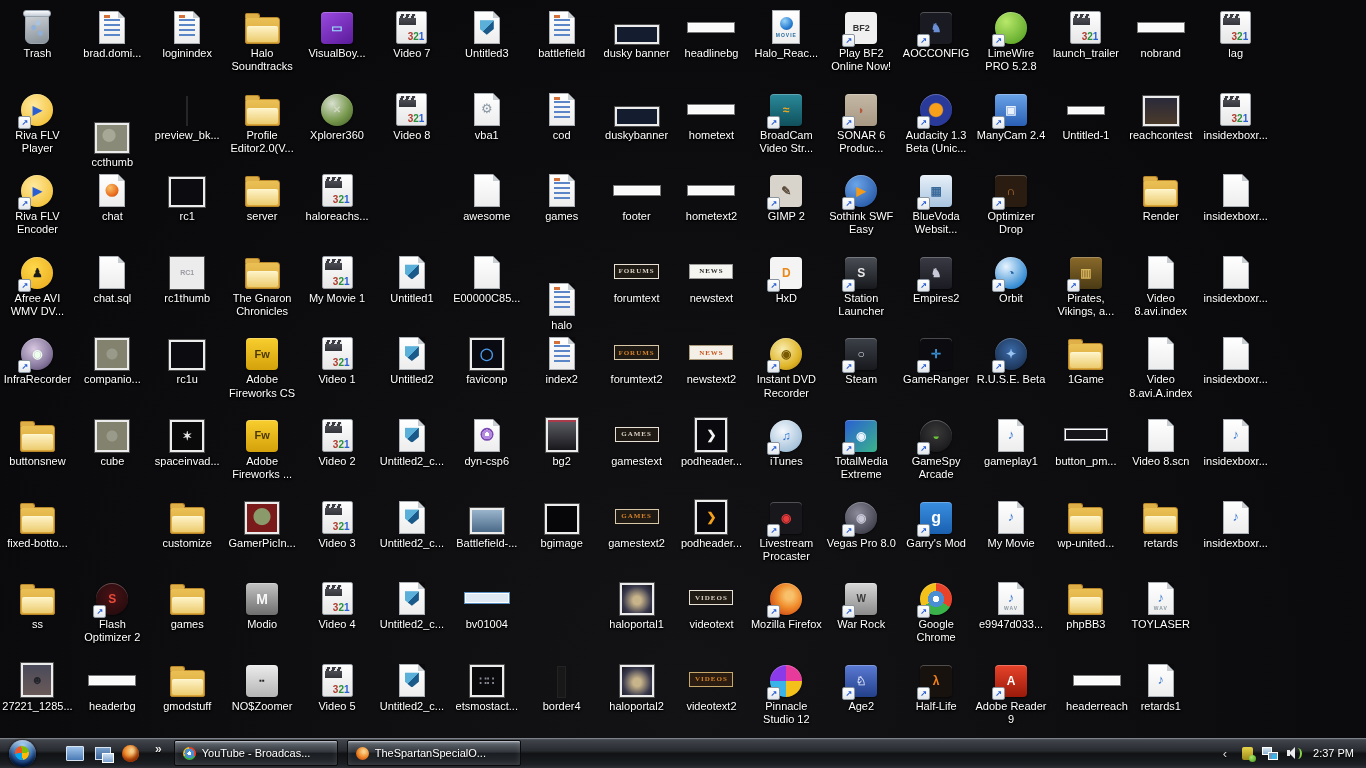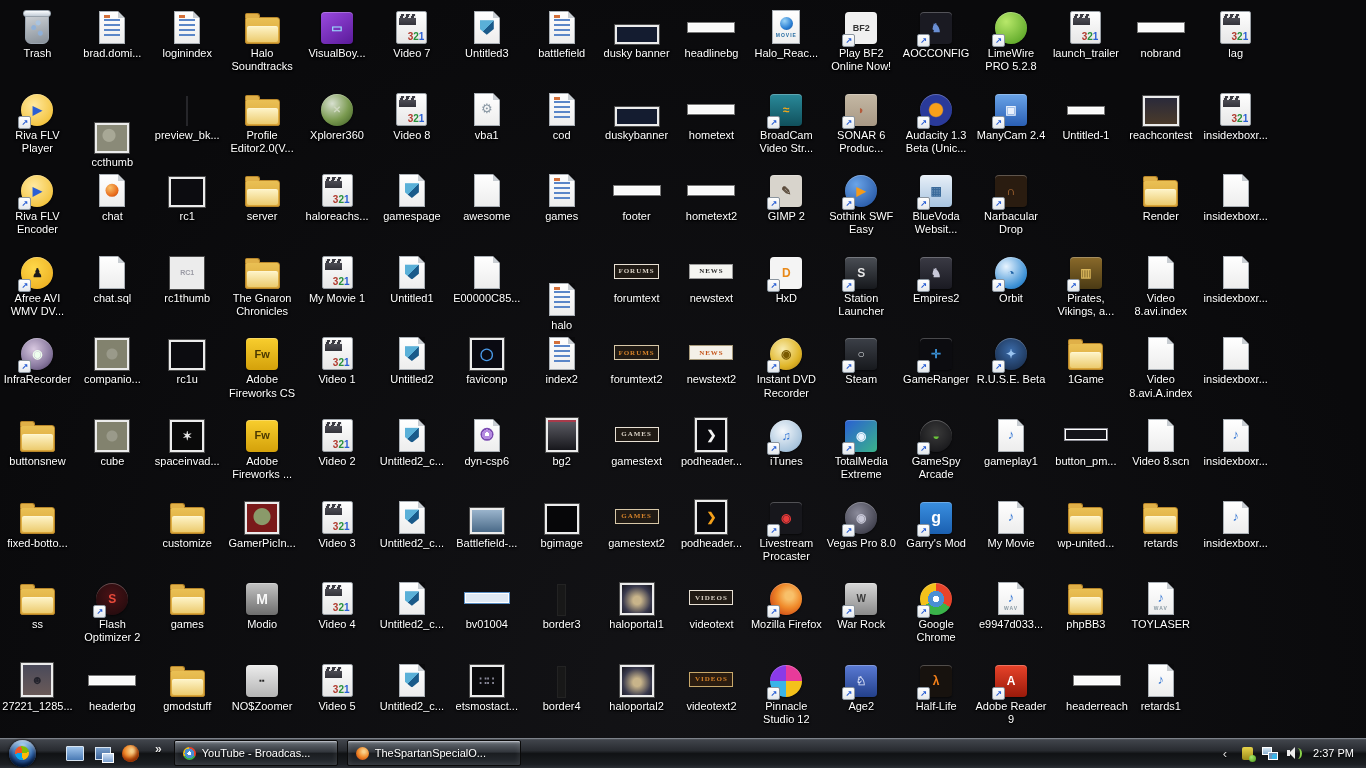--- a/index.html
+++ b/index.html
@@ -430,28 +430,20 @@
       </div>
       <div class="cell" style="grid-area: 3 / 5;">
         <div class="icn">
           <div class="ig ig-m321">
             <div class="clap"></div>
             <div class="d321"><span class="d3">3</span><span class="d2">2</span><span class="d1">1</span></div>
           </div>
         </div>
         <div class="lbl">haloreachs...</div>
       </div>
-      <div class="cell" style="grid-area: 3 / 6;">
-        <div class="icn">
-          <div class="ig ig-shielddoc igdoc">
-            <div class="shield"></div>
-          </div>
-        </div>
-        <div class="lbl">gamespage</div>
-      </div>
       <div class="cell" style="grid-area: 3 / 7;">
         <div class="icn">
           <div class="ig ig-doc igdoc"></div>
         </div>
         <div class="lbl">awesome</div>
       </div>
       <div class="cell" style="grid-area: 3 / 8;">
         <div class="icn">
           <div class="ig ig-doclines igdoc">
             <div class="ln"></div>
@@ -498,21 +490,21 @@
         </div>
         <div class="lbl">BlueVoda Websit...</div>
       </div>
       <div class="cell" style="grid-area: 3 / 14;">
         <div class="icn">
           <div class="ig ig-tile" style="background: rgb(42, 28, 16);">
             <span class="gg" style="color: rgb(200, 122, 58); font-size: 12px;">∩</span>
             <span class="sc">↗</span>
           </div>
         </div>
-        <div class="lbl">Narbacular Drop</div>
+        <div class="lbl">Optimizer Drop</div>
       </div>
       <div class="cell" style="grid-area: 3 / 16;">
         <div class="icn">
           <div class="ig ig-folder"></div>
         </div>
         <div class="lbl">Render</div>
       </div>
       <div class="cell" style="grid-area: 3 / 17;">
         <div class="icn">
           <div class="ig ig-doc igdoc"></div>
@@ -1076,26 +1068,20 @@
             <div class="shield"></div>
           </div>
         </div>
         <div class="lbl">Untitled2_c...</div>
       </div>
       <div class="cell" style="grid-area: 8 / 7;">
         <div class="icn">
           <div class="ig ig-strip" style="background: rgb(223, 233, 244); width: 42px; height: 8px; box-shadow: rgb(90, 143, 196) 0px 0px 0px 1px;"></div>
         </div>
         <div class="lbl">bv01004</div>
-      </div>
-      <div class="cell" style="grid-area: 8 / 8;">
-        <div class="icn">
-          <div class="ig ig-bar"></div>
-        </div>
-        <div class="lbl">border3</div>
       </div>
       <div class="cell" style="grid-area: 8 / 9;">
         <div class="icn">
           <div class="ig ig-thumb" style="background: radial-gradient(circle at 50% 55%, rgb(200, 180, 138) 4px, rgb(58, 58, 78) 14px, rgb(22, 22, 30)); width: 30px; height: 28px;"></div>
         </div>
         <div class="lbl">haloportal1</div>
       </div>
       <div class="cell" style="grid-area: 8 / 10;">
         <div class="icn">
           <div class="ig ig-tag" style="background: rgb(32, 26, 20); border-color: rgb(232, 224, 212);">

